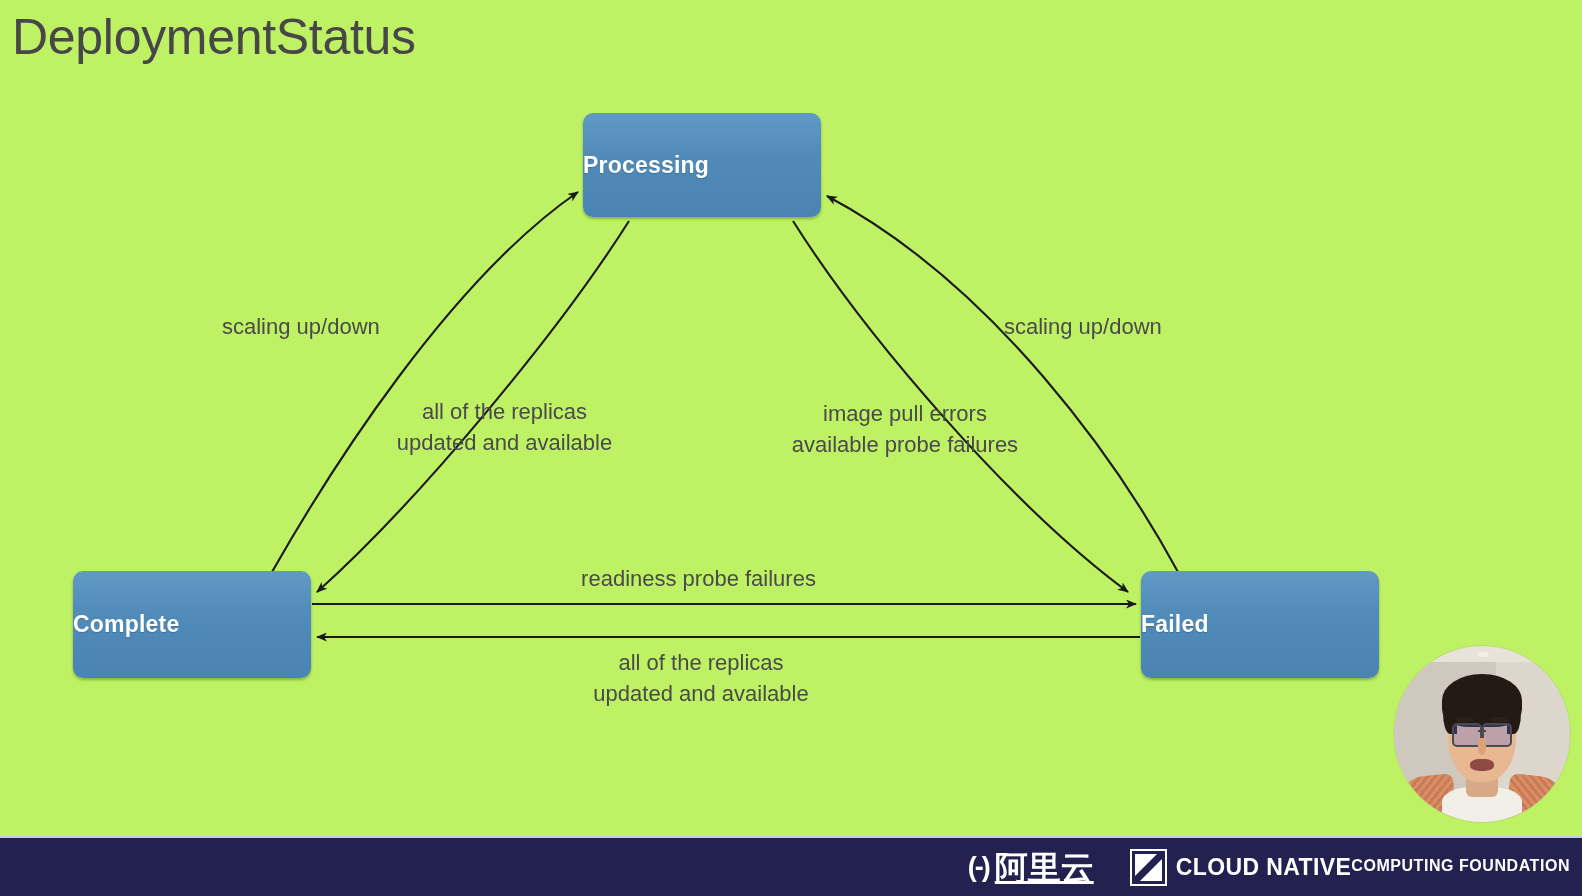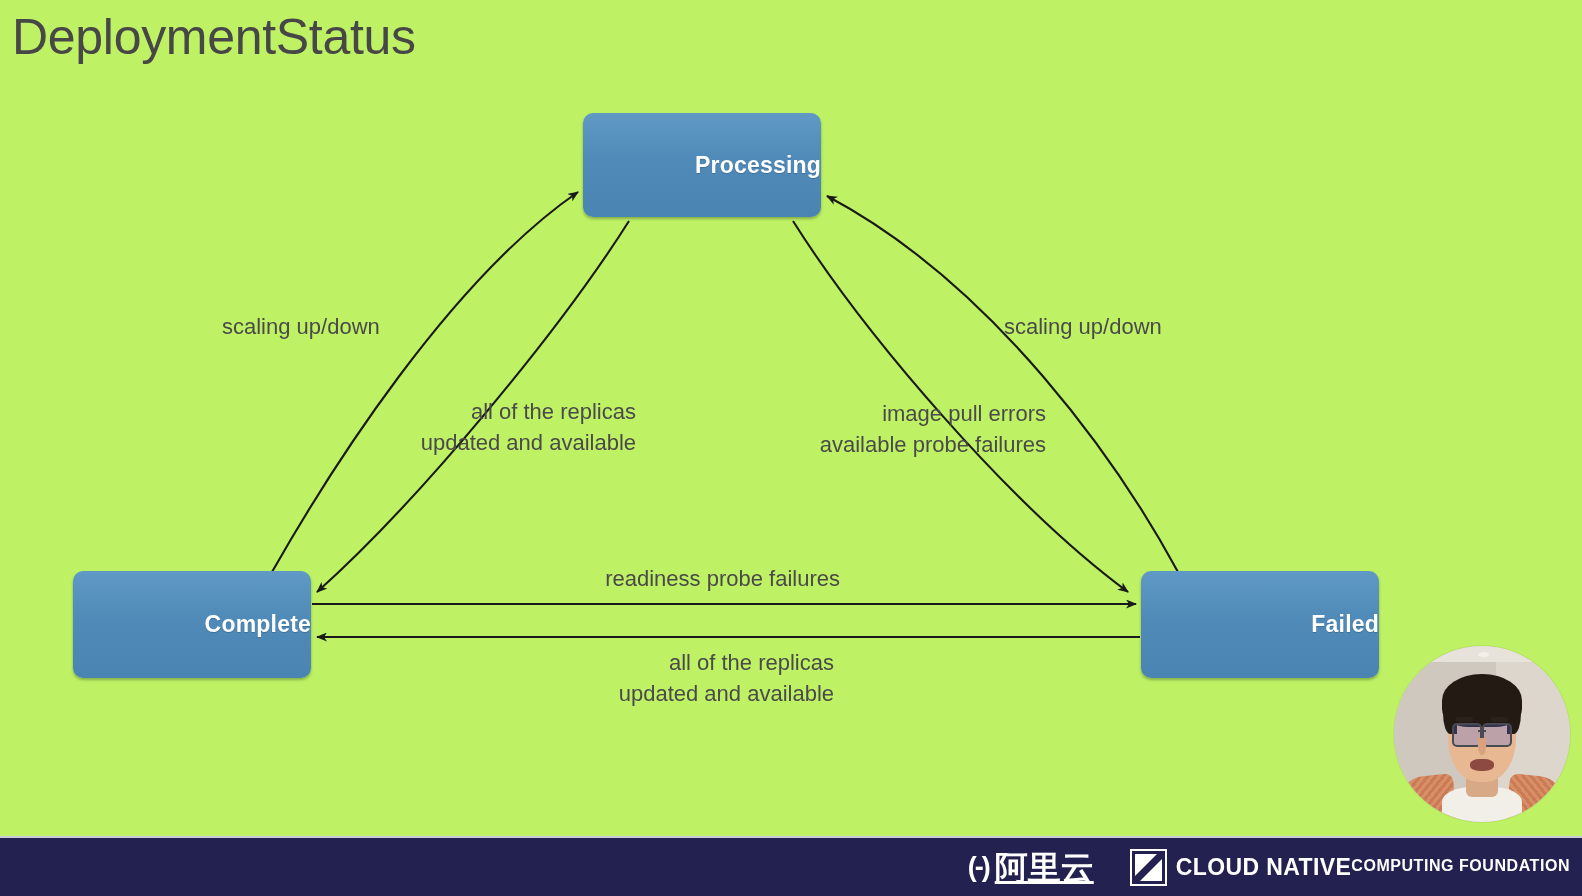--- a/index.html
+++ b/index.html
@@ -45,21 +45,21 @@
   }
 
   
   .node {
     position: absolute;
     border-radius: 10px;
     background: linear-gradient(180deg, #6099c4 0%, #4f8ab8 45%, #4a84b2 100%);
     box-shadow: 0 2px 3px rgba(0,0,0,0.28);
     display: flex;
     align-items: center;
-    justify-content: flex-end;
+    justify-content: flex-start;
     color: #ffffff;
     font-size: 23px;
     font-weight: bold;
     letter-spacing: 0.2px;
     text-shadow: 0 1px 1px rgba(0,0,0,0.18);
   }
   #node-processing {
     left: 583px; top: 113px;
     width: 238px; height: 104px;
   }
@@ -72,21 +72,21 @@
     width: 238px; height: 107px;
   }
 
   
   .edge-label {
     position: absolute;
     color: #4a4a4a;
     font-size: 22px;
     font-weight: 400;
     line-height: 31px;
-    text-align: right;
+    text-align: center;
     white-space: pre-line;
   }
   #label-complete-to-processing { left: 222px; top: 311px; width: 200px; text-align: left; }
   #label-processing-to-complete { left: 373px; top: 396px; width: 263px; }
   #label-processing-to-failed   { left: 764px; top: 398px; width: 282px; }
   #label-failed-to-processing   { left: 1004px; top: 311px; width: 200px; text-align: left; }
   #label-complete-to-failed     { left: 557px; top: 563px; width: 283px; }
   #label-failed-to-complete     { left: 568px; top: 647px; width: 266px; }
 
   

